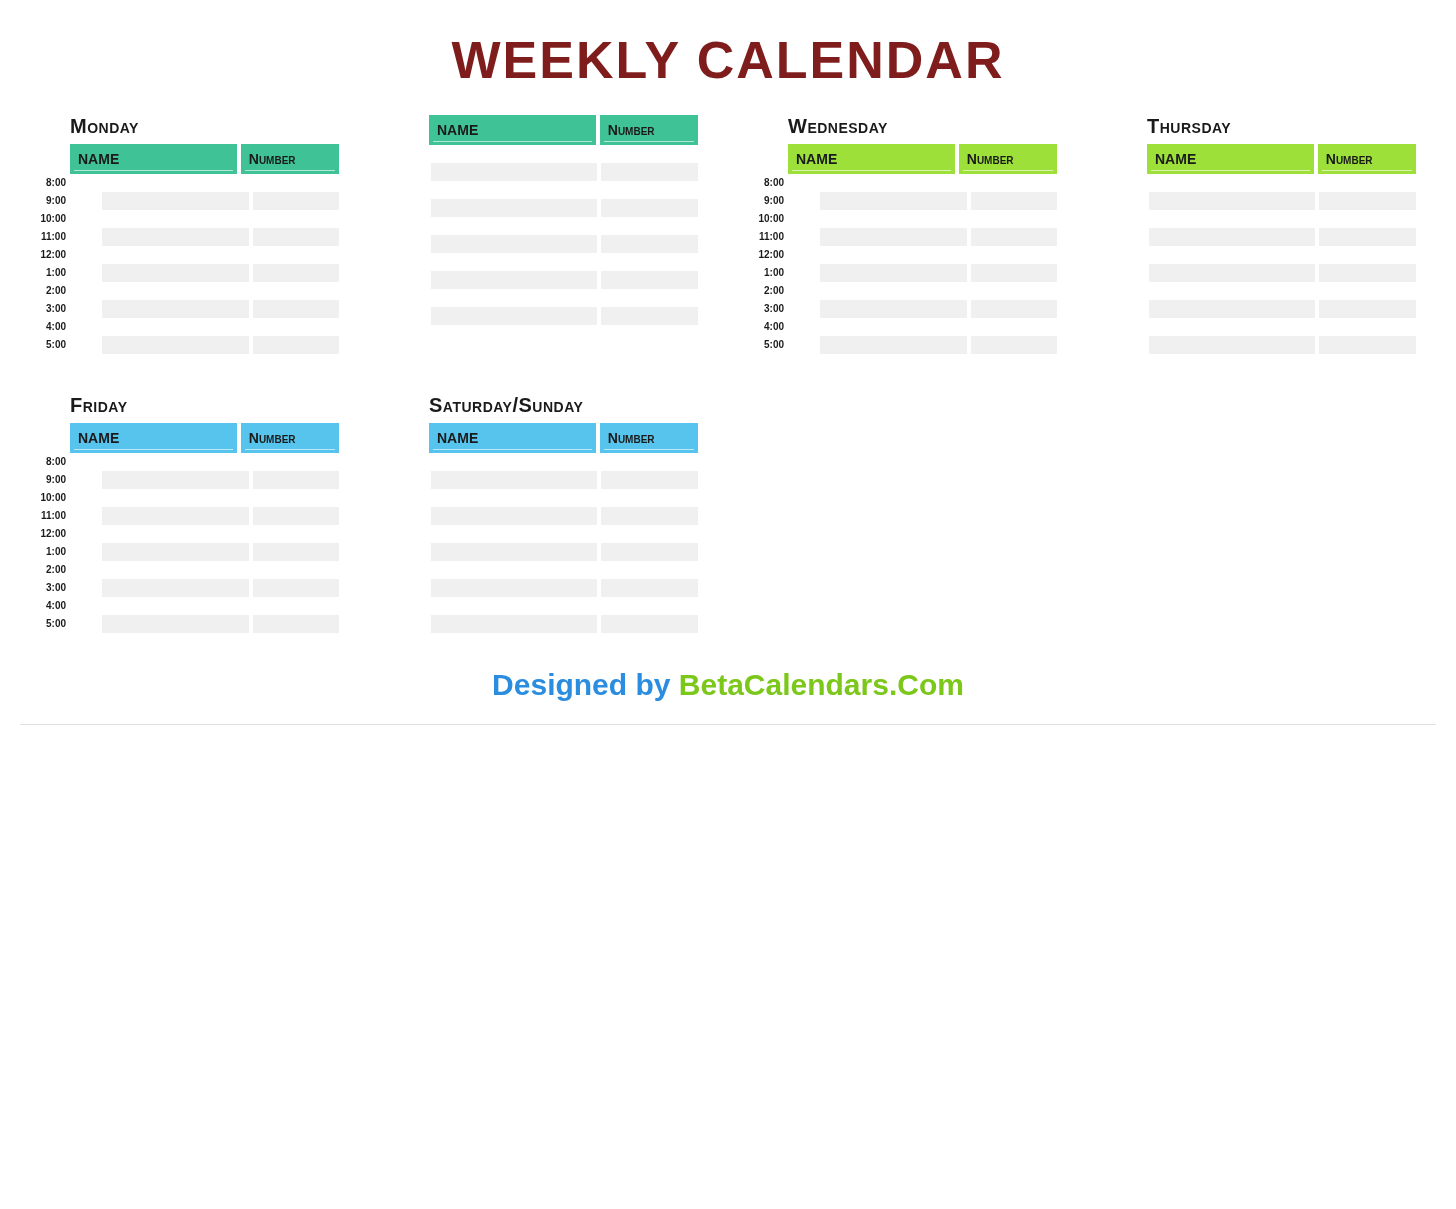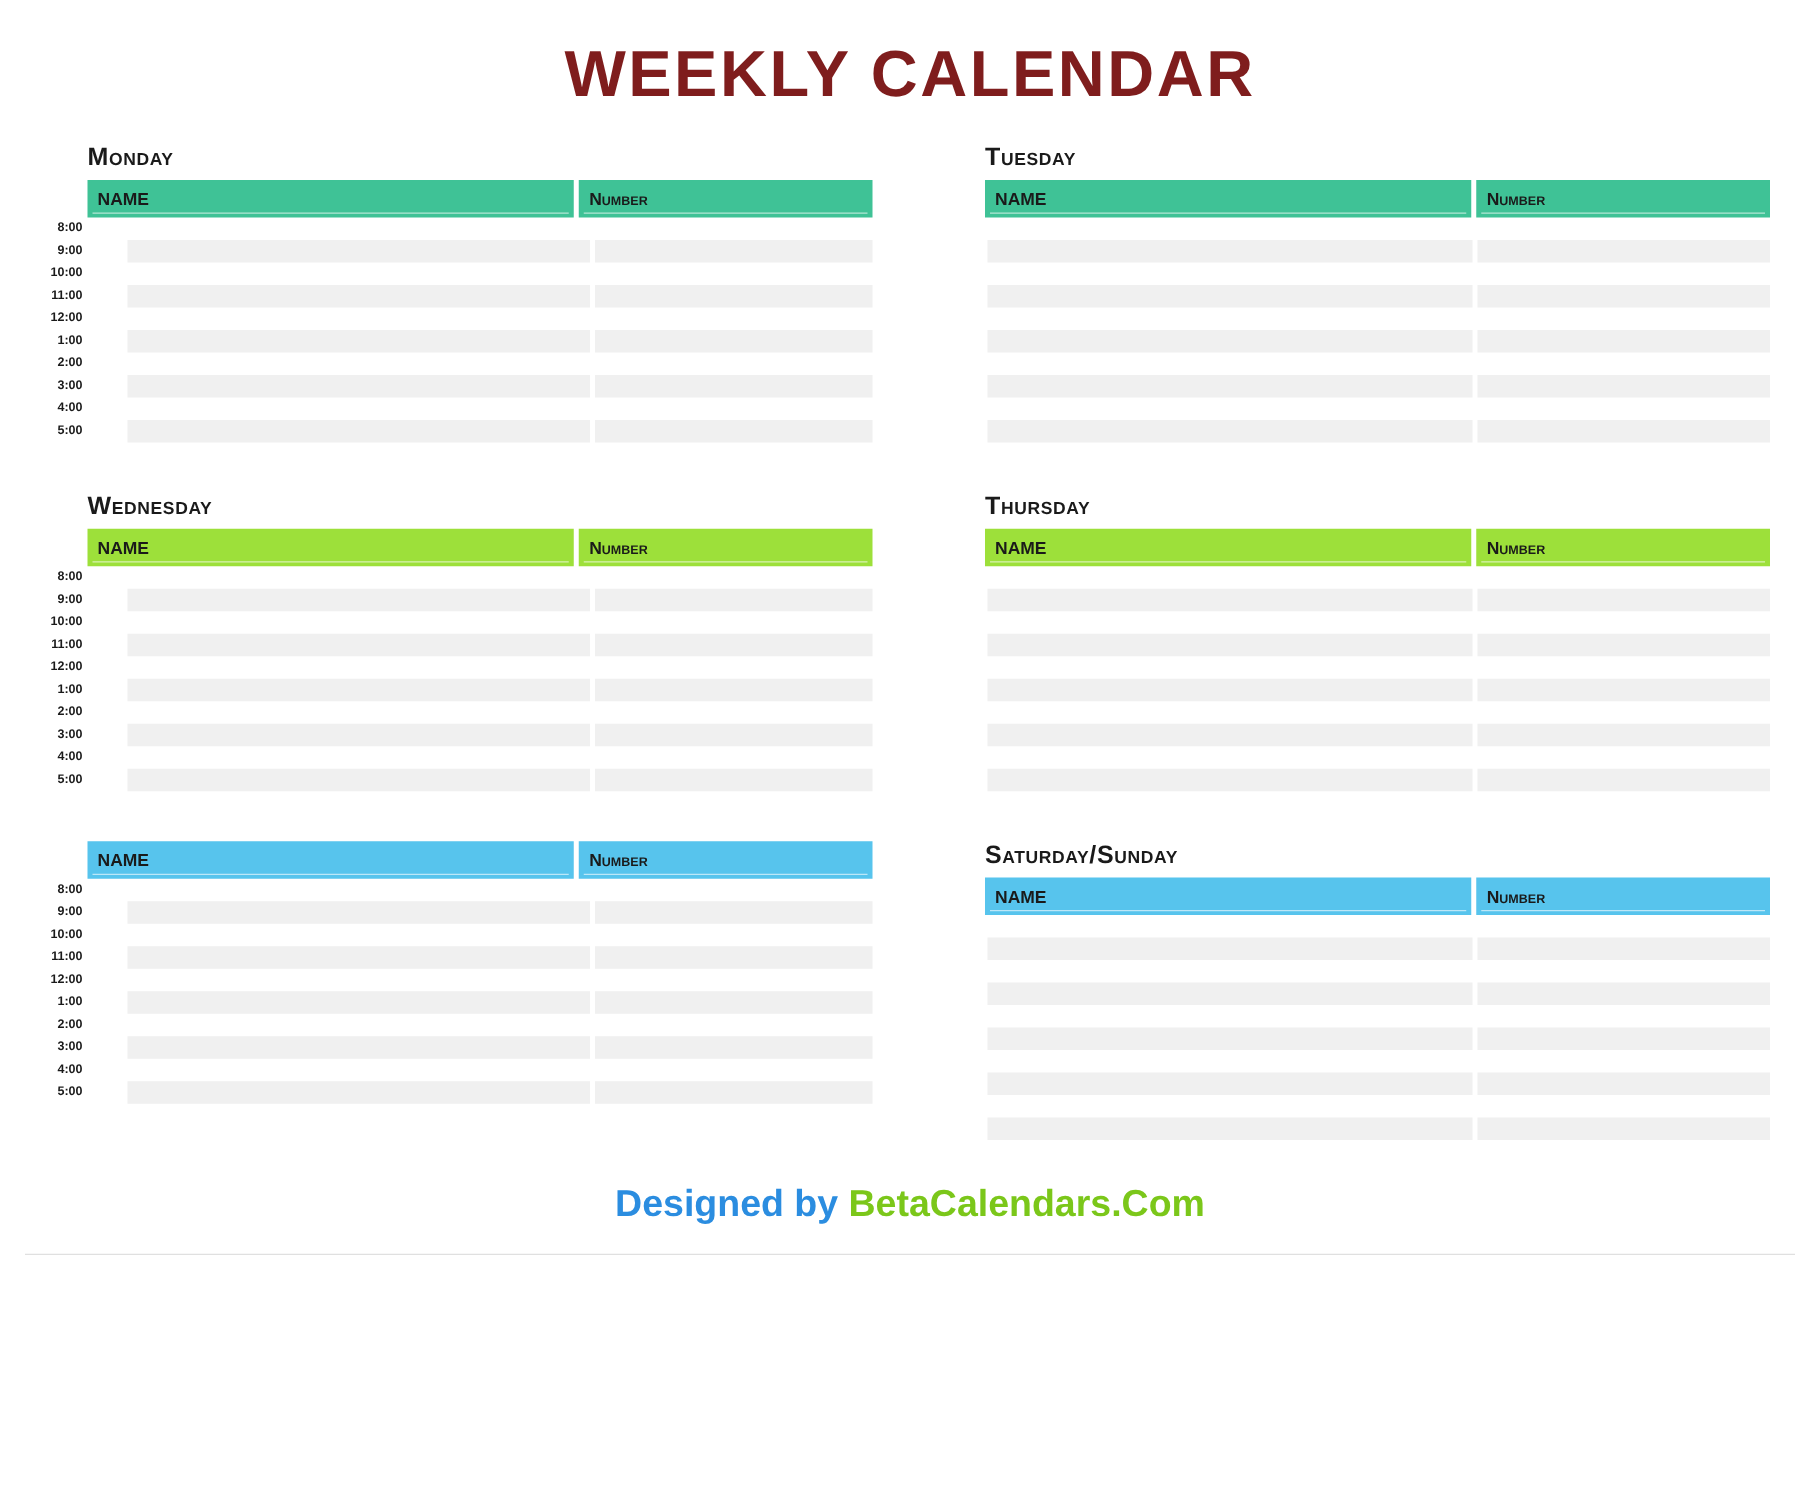--- a/index.html
+++ b/index.html
@@ -16,21 +16,21 @@
   .page-title {
     text-align: center;
     font-size: 52px;
     font-weight: 700;
     letter-spacing: 2px;
     color: #7f1d1d;
     margin-bottom: 25px;
   }
   .grid {
     display: grid;
-    grid-template-columns: 1fr 1fr;
+    grid-template-columns: 1fr 1fr 1fr 1fr;
     column-gap: 60px;
     row-gap: 40px;
     padding: 0 20px;
   }
   .day-block {
     position: relative;
   }
   .day-label {
     font-size: 20px;
     font-weight: 700;
@@ -184,21 +184,20 @@
           </div>
         <div class="data-row shaded">
             <div class="name-col"></div>
             <div class="number-col"></div>
           </div>
       </div>
     </div>
   </div>
 
   <div class="day-block teal">
-    <div class="day-label">Tuesday</div>
     <div class="header-row">
       <div class="header-cell name-col">NAME</div>
       <div class="header-cell number-col">Number</div>
     </div>
     <div class="rows-wrap">
       <div class="time-col" style="visibility:hidden">
         <div class="time-cell">.</div>
           <div class="time-cell">.</div>
           <div class="time-cell">.</div>
           <div class="time-cell">.</div>
@@ -376,20 +375,21 @@
           </div>
         <div class="data-row shaded">
             <div class="name-col"></div>
             <div class="number-col"></div>
           </div>
       </div>
     </div>
   </div>
 
   <div class="day-block sky">
+    <div class="day-label">Friday</div>
     <div class="header-row">
       <div class="header-cell name-col">NAME</div>
       <div class="header-cell number-col">Number</div>
     </div>
     <div class="rows-wrap">
       <div class="time-col">
         <div class="time-cell">8:00</div>
         <div class="time-cell">9:00</div>
         <div class="time-cell">10:00</div>
         <div class="time-cell">11:00</div>

